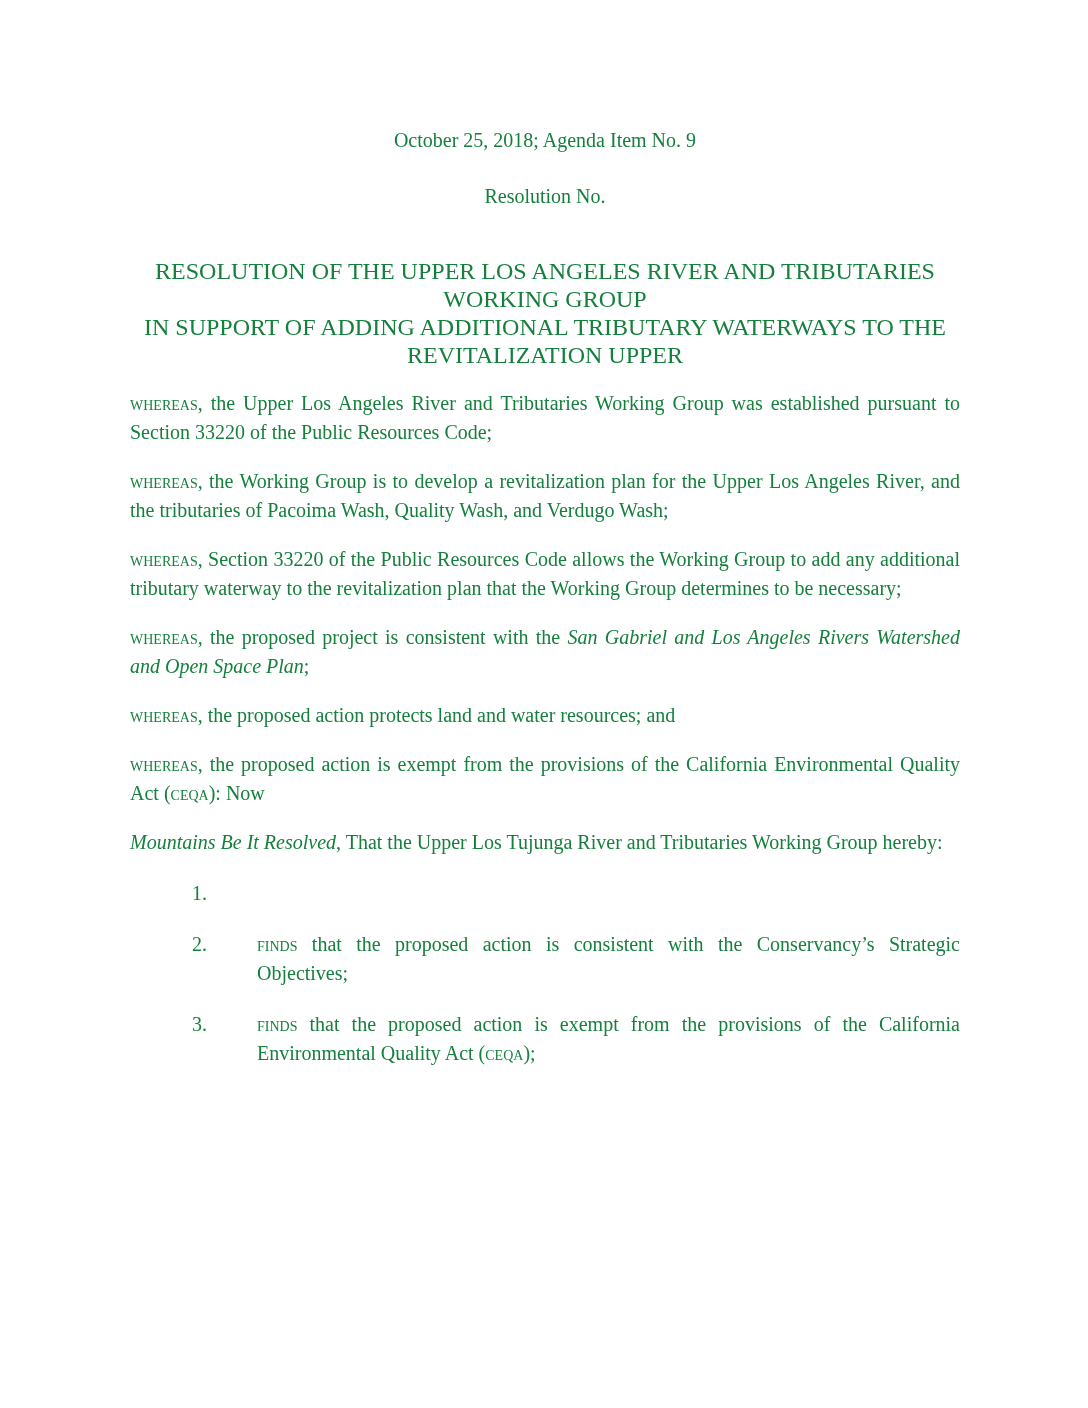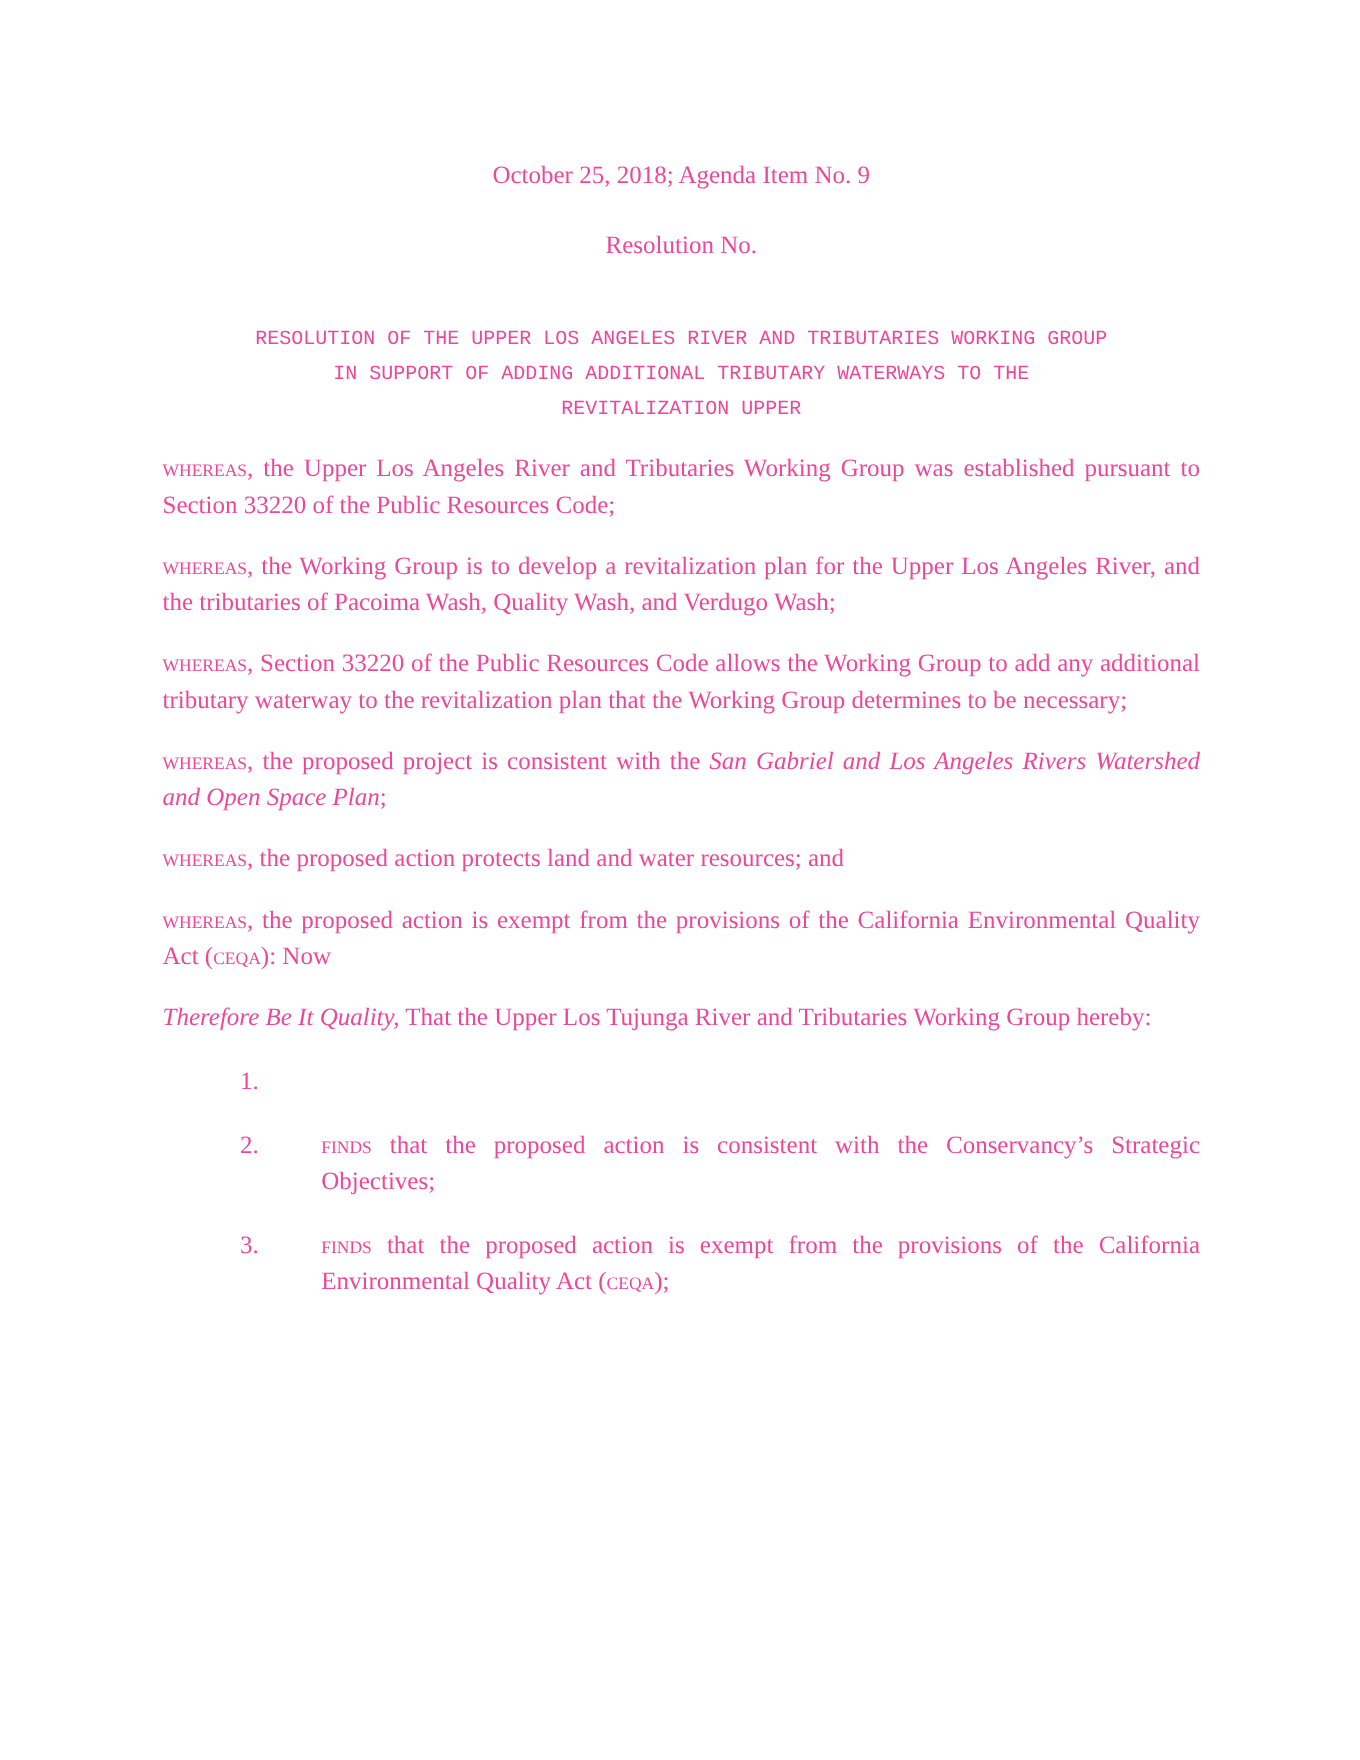--- a/index.html
+++ b/index.html
@@ -6,40 +6,39 @@
     margin: 0;
     padding: 0;
     background: #ffffff;
   }
   .page {
     width: 1088px;
     height: 1408px;
     box-sizing: border-box;
     padding: 126px 128px 0 130px;
     background: #ffffff;
-    color: #ec4899;
+    color: #15803d;
     font-family: "Liberation Serif", "DejaVu Serif", serif;
     font-size: 20px;
     line-height: 29px;
     overflow: hidden;
   }
   .centered { text-align: center; }
   .date-line {
     line-height: 29px;
   }
   .resolution-line {
     margin-top: 27px;
     line-height: 29px;
   }
   .title-block {
     margin-top: 46px;
-    font-size: 16px;
+    font-size: 24px;
     line-height: 28px;
     text-align: center;
-    font-family: Liberation Mono, monospace;
   }
   .para {
     margin: 20px 0 0 0;
     text-align: justify;
   }
   .para.first {
     margin-top: 20px;
   }
   .sc {
     font-variant: small-caps;
@@ -98,21 +97,21 @@
 
   <p class="para">
     <span class="sc">whereas</span><span>, the proposed action protects land and water resources; and</span>
   </p>
 
   <p class="para">
     <span class="sc">whereas</span><span>, the proposed action is exempt from the provisions of the California Environmental Quality Act (</span><span class="sc">ceqa</span><span>): Now</span>
   </p>
 
   <p class="para">
-    <span class="it">Therefore Be It Quality,</span><span> That the Upper Los Tujunga River and Tributaries Working Group hereby:</span>
+    <span class="it">Mountains Be It Resolved,</span><span> That the Upper Los Tujunga River and Tributaries Working Group hereby:</span>
   </p>
 
   <div class="findings">
 
     <div class="finding">
       <div class="finding-number">1.</div>
     </div>
 
     <div class="finding">
       <div class="finding-number">2.</div>

